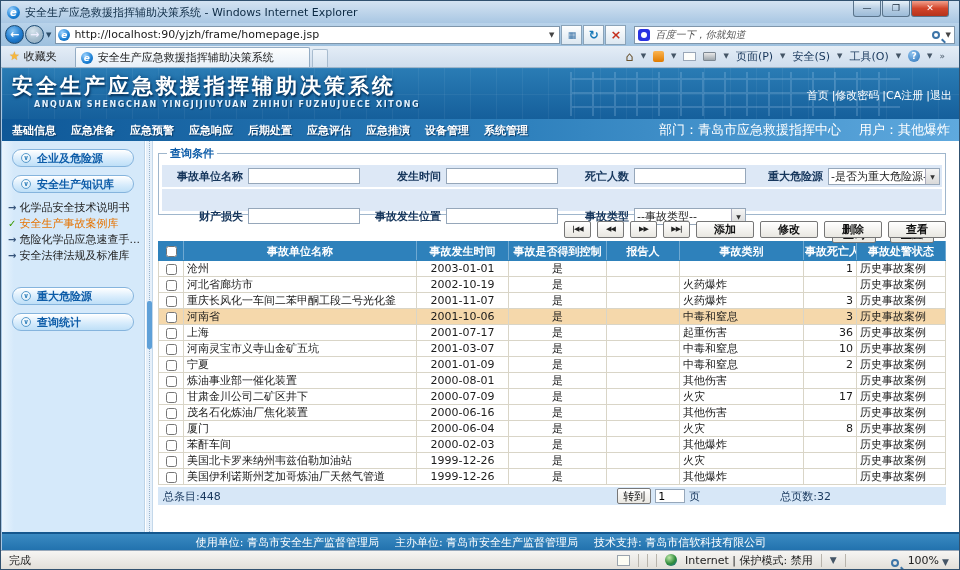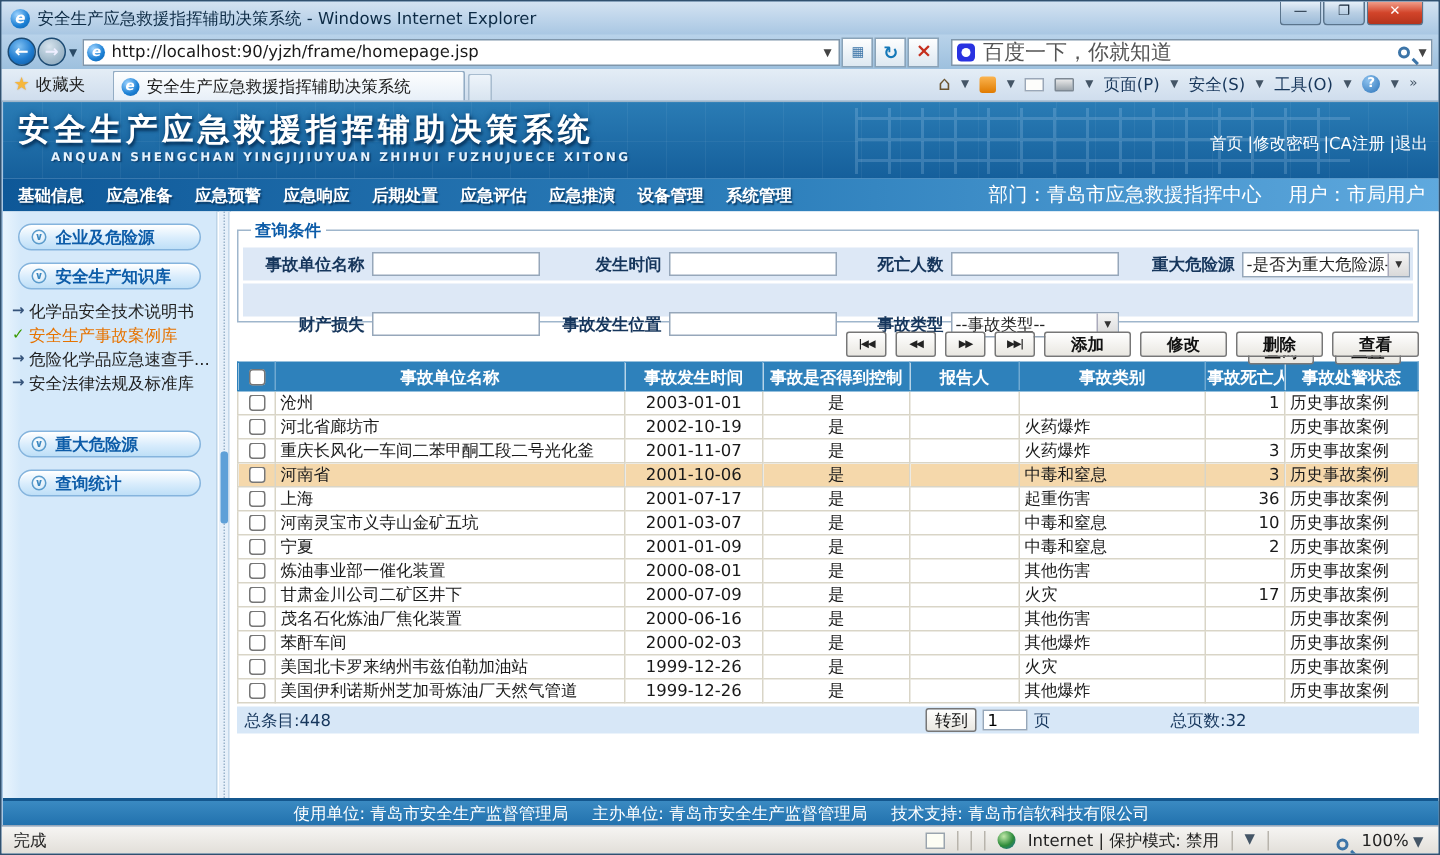--- a/index.html
+++ b/index.html
@@ -22,21 +22,21 @@
   .addrfield .pg{width:12px;height:12px;border-radius:50%;background:radial-gradient(circle at 35% 30%,#9fd4ff,#1a7fd4 60%,#0f5fa8);color:#fff;font-size:9px;font-style:italic;font-weight:bold;line-height:12px;text-align:center;margin-right:4px;flex:none;}
   .addrfield .url{font-size:11px;color:#1a1a1a;white-space:nowrap;overflow:hidden;flex:1;}
   .addrfield .dd{font-size:7px;color:#444;padding:0 3px;}
   .minibtn{width:21px;height:20px;border:1px solid #8aa3b8;background:linear-gradient(#fdfefe,#dde8f1);text-align:center;line-height:18px;flex:none;margin-left:1px;font-size:12px;}
   .minibtn.compat{color:#3d75a8;font-size:9px;}
   .minibtn.refresh{color:#1478b8;font-weight:bold;}
   .minibtn.stop{color:#c52f1d;font-weight:bold;font-size:13px;}
   .searchbox{display:flex;align-items:center;height:18px;background:#fff;border:1px solid #7f96ab;flex:1;margin-left:8px;padding:0 3px;}
   .baidu-ico{width:12px;height:12px;border-radius:3px;background:#2932e1;position:relative;margin-right:5px;flex:none;}
   .baidu-ico::after{content:"";position:absolute;left:3px;top:3px;width:6px;height:6px;border-radius:50%;background:#fff;}
-  .searchtext{font-size:14px;color:#555;flex:1;white-space:nowrap;overflow:hidden;font-family:"DejaVu Serif","Liberation Serif",serif;}
+  .searchtext{font-size:10px;font-style:italic;color:#555;flex:1;white-space:nowrap;overflow:hidden;font-family:"DejaVu Serif","Liberation Serif",serif;}
   .mag{width:8px;height:8px;border:2px solid #3d75a8;border-radius:50%;position:relative;flex:none;margin-right:6px;}
   .mag::after{content:"";position:absolute;left:7px;top:7px;width:5px;height:2px;background:#3d75a8;transform:rotate(45deg);}
   .searchbox .dd{font-size:7px;color:#444;}
 
   .favbar{position:absolute;left:0;top:45px;width:100%;height:22px;background:linear-gradient(#e4edf6,#cfdded);border-bottom:1px solid #9fb6ca;display:flex;align-items:flex-end;}
   .favlabel{display:flex;align-items:center;height:22px;padding:0 10px 0 8px;font-size:11px;color:#1a1a1a;}
   .star{color:#f6b73c;font-size:12px;margin-right:4px;text-shadow:0 0 1px #b97;}
   .tab{display:flex;align-items:center;width:235px;height:20px;margin-left:8px;background:linear-gradient(#fdfefe,#e7eff8);border:1px solid #93accl;border:1px solid #93acc4;border-bottom:none;border-radius:2px 2px 0 0;padding:0 5px;font-size:11px;color:#1a1a1a;}
   .tab .pg{width:12px;height:12px;border-radius:50%;background:radial-gradient(circle at 35% 30%,#9fd4ff,#1a7fd4 60%,#0f5fa8);color:#fff;font-size:9px;font-style:italic;font-weight:bold;line-height:12px;text-align:center;margin-right:5px;flex:none;}
   .tabstub{width:16px;height:18px;margin-left:2px;background:linear-gradient(#eef4fa,#d8e4f0);border:1px solid #a8bccf;border-bottom:none;border-radius:2px 2px 0 0;}
@@ -207,21 +207,21 @@
       <span>应急预警</span>
       <span>应急响应</span>
       <span>后期处置</span>
       <span>应急评估</span>
       <span>应急推演</span>
       <span>设备管理</span>
       <span>系统管理</span>
     </div>
     <div class="deptuser">
       <span>部门：青岛市应急救援指挥中心</span>
-      <span>用户：市局用户</span>
+      <span>用户：其他爆炸</span>
     </div>
   </div>
 
   <div class="bodyarea">
 
     <div class="sidebar">
       <div class="acc-btn">
         <span class="acc-ico">∨</span>
         <span>企业及危险源</span>
       </div>
@@ -428,20 +428,30 @@
           <td class="c-name">茂名石化炼油厂焦化装置</td>
           <td class="c-date">2000-06-16</td>
           <td class="c-ctrl">是</td>
           <td class="c-rep"></td>
           <td class="c-cat">其他伤害</td>
           <td class="c-deaths"></td>
           <td class="c-status">历史事故案例</td>
         </tr>
             <tr class="row">
           <td class="c-check"><input type="checkbox" style=""></td>
+          <td class="c-name">厦门</td>
+          <td class="c-date">2000-06-04</td>
+          <td class="c-ctrl">是</td>
+          <td class="c-rep"></td>
+          <td class="c-cat">火灾</td>
+          <td class="c-deaths">8</td>
+          <td class="c-status">历史事故案例</td>
+        </tr>
+            <tr class="row">
+          <td class="c-check"><input type="checkbox" style=""></td>
           <td class="c-name">苯酐车间</td>
           <td class="c-date">2000-02-03</td>
           <td class="c-ctrl">是</td>
           <td class="c-rep"></td>
           <td class="c-cat">其他爆炸</td>
           <td class="c-deaths"></td>
           <td class="c-status">历史事故案例</td>
         </tr>
             <tr class="row">
           <td class="c-check"><input type="checkbox" style=""></td>

